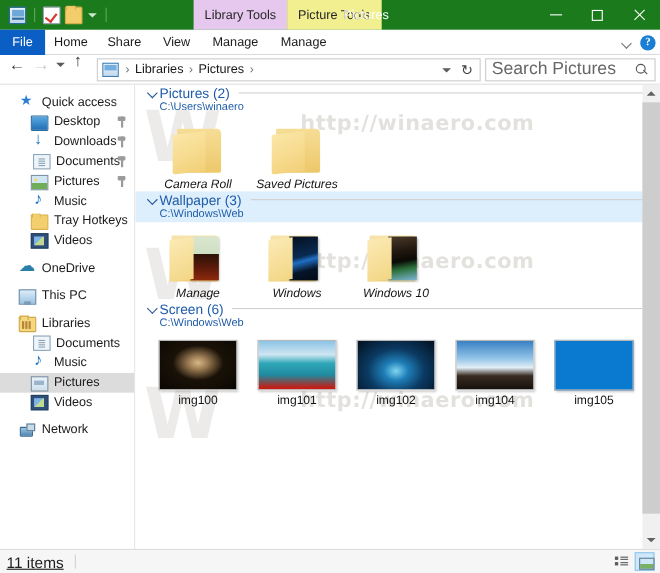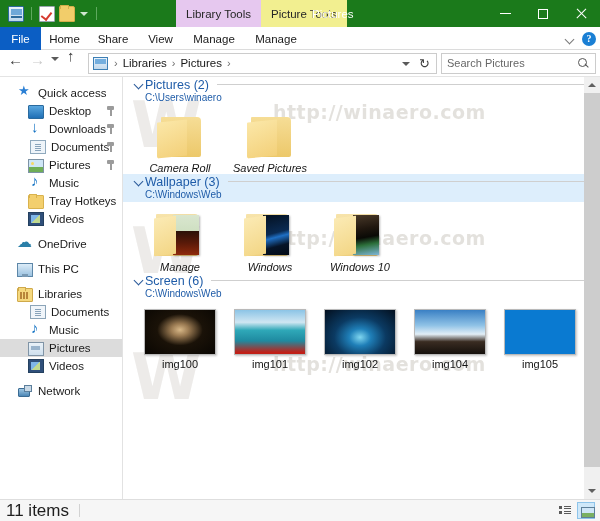--- a/index.html
+++ b/index.html
@@ -206,21 +206,21 @@
     position: absolute; right: 5px; top: 3px;
     width: 13px; height: 13px; font-size: 13px; color:#3f3f3f;
     line-height: 13px; text-align:center;
   }
   .searchbox {
     width: 155px; height: 21px; margin-left: 4px;
     border: 1px solid #cccccc; background: #fff;
     display: flex; align-items: center; padding: 0 5px;
     position: relative;
   }
-  .search-ph { font-size: 11px; color: #676767; }
+  .search-ph { font-size: 16px; color: #676767; }
   .search-ic {
     position: absolute; right: 5px; top: 3px;
     width: 13px; height: 13px;
   }
   .search-ic::before {
     content:''; position:absolute; left:1px; top:1px;
     width: 7px; height: 7px; border: 1.3px solid #555; border-radius:50%;
   }
   .search-ic::after {
     content:''; position:absolute; left:7px; top:8px;
@@ -496,21 +496,21 @@
     background:#cdcdcd;
   }
 
   
   .statusbar {
     height: 22px; flex: 0 0 22px; background: #f6f6f6;
     border-top: 1px solid #dedede;
     display: flex; align-items: center; position: relative;
     padding: 0 6px;
   }
-  .status-text { font-size: 17px; color: #1e1e1e; }
+  .status-text { font-size: 14px; color: #1e1e1e; text-decoration: underline; }
   .status-div {
     width:1px; height:13px; background:#d2d2d2; margin-left:10px;
   }
   .view-btns {
     position:absolute; right: 5px; top:2px; display:flex; gap:3px;
   }
   .vb { width: 18px; height: 17px; position: relative;
         display:flex; align-items:center; justify-content:center; }
   .vb.active { background:#cfe8f9; border:1px solid #8ec4ea; }
   .vb-details::before {

